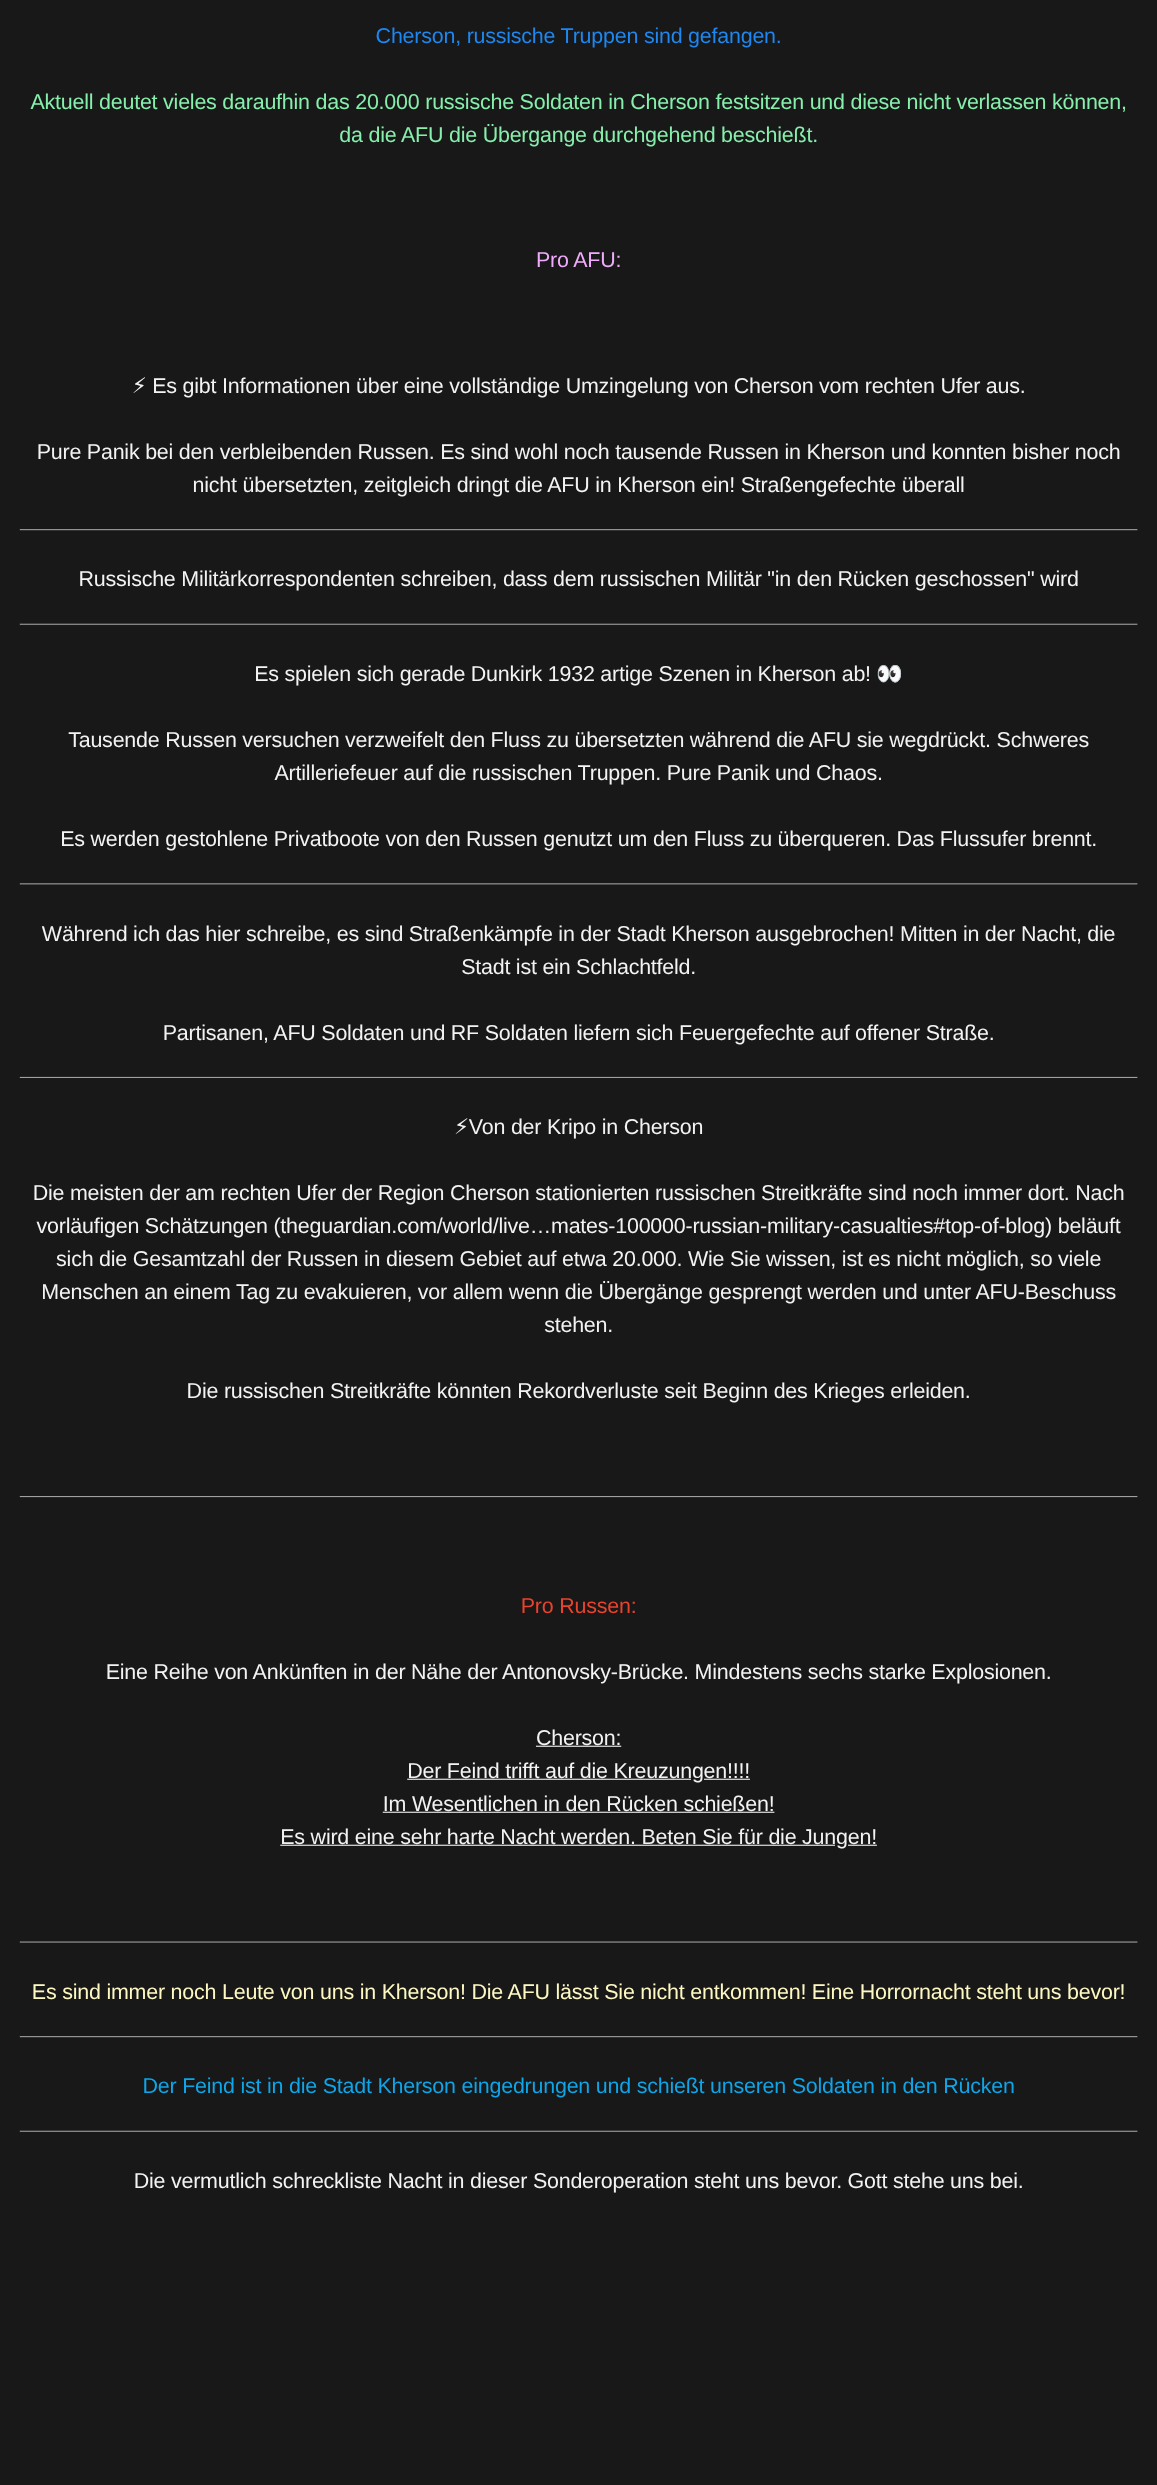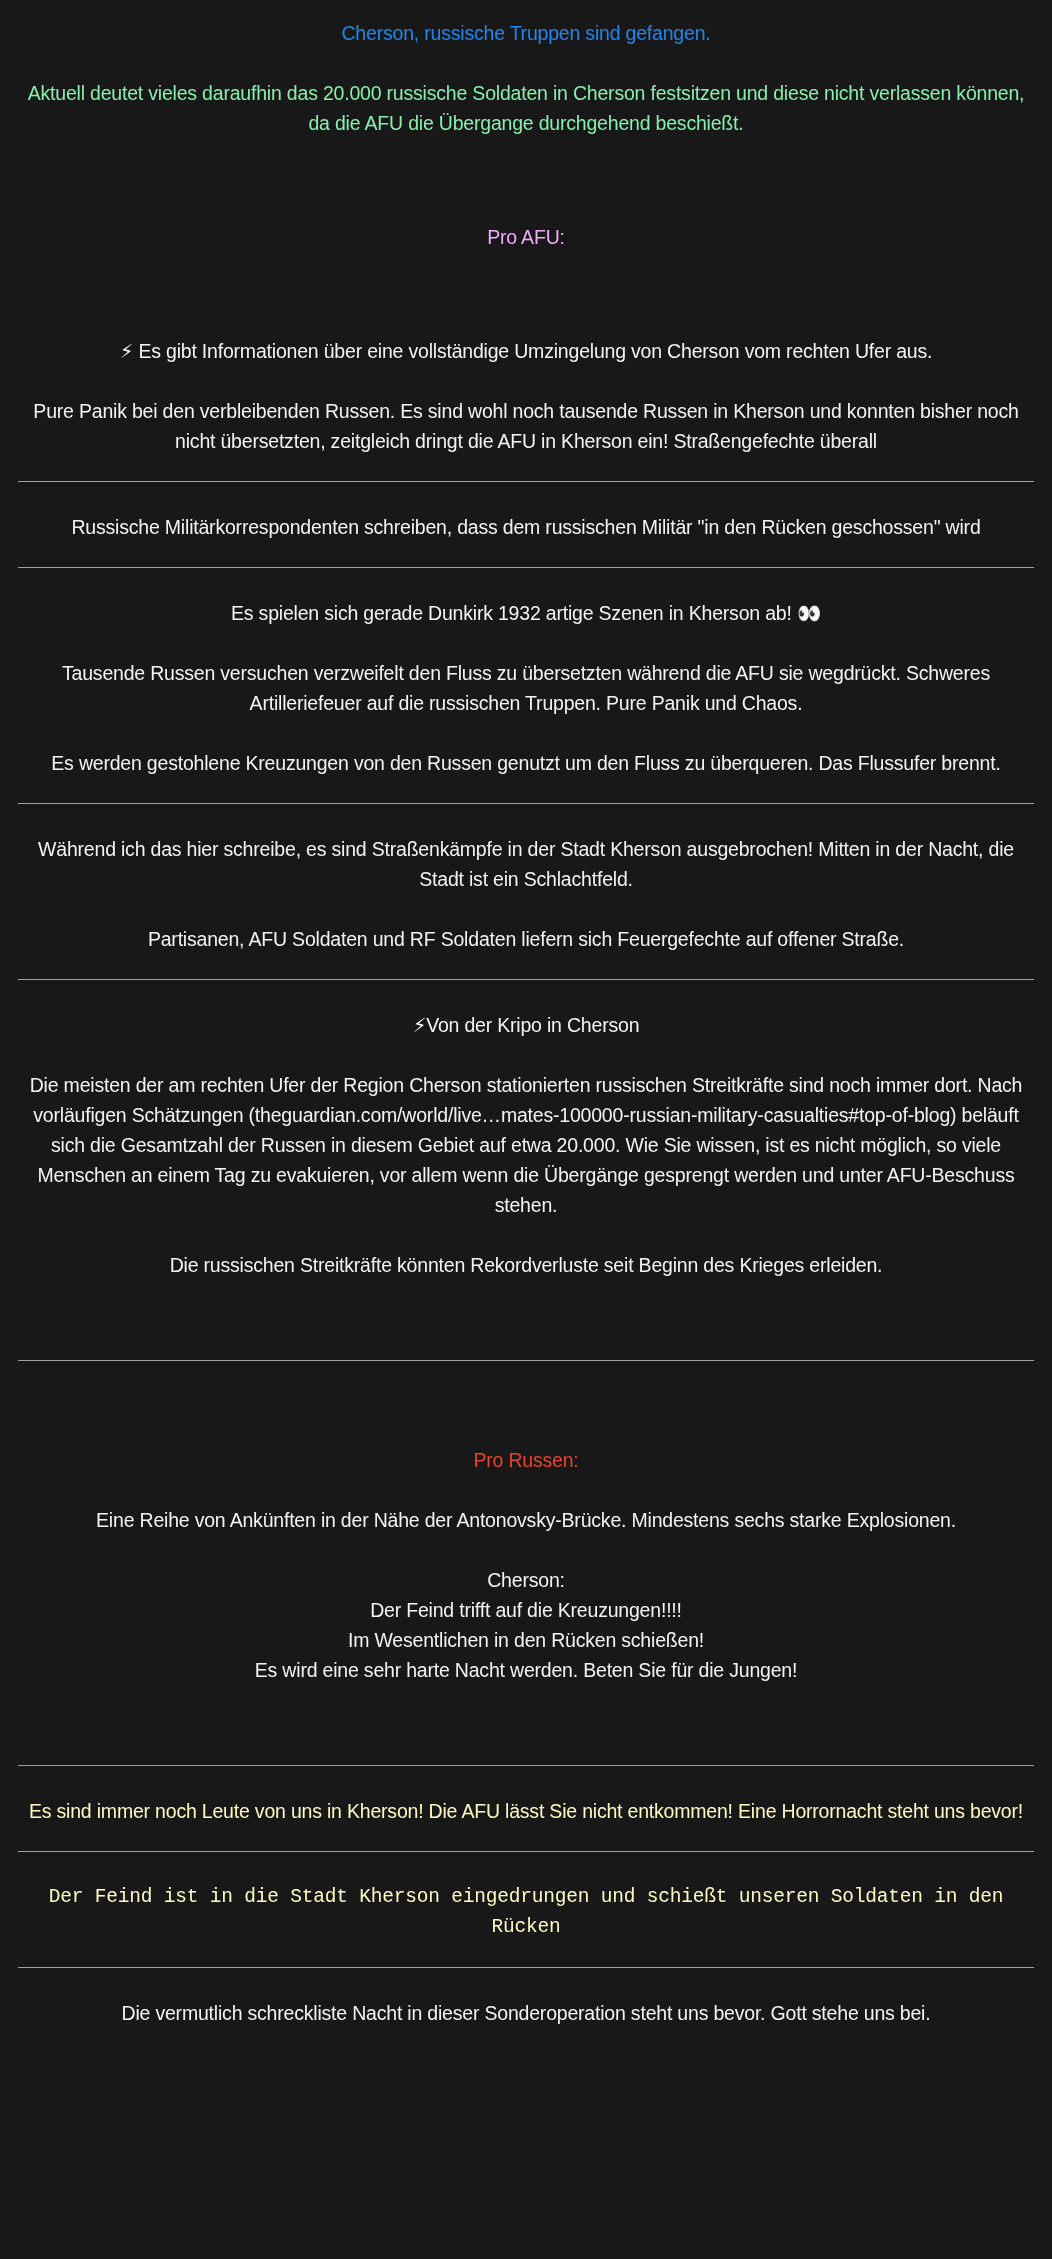--- a/index.html
+++ b/index.html
@@ -63,21 +63,21 @@
   <hr class="divider">
 
   <p style="color: rgb(243, 243, 243);">Russische Militärkorrespondenten schreiben, dass dem russischen Militär "in den Rücken geschossen" wird</p>
 
   <hr class="divider">
 
   <p style="color: rgb(243, 243, 243);">Es spielen sich gerade Dunkirk 1932 artige Szenen in Kherson ab! 👀</p>
 
   <p style="color: rgb(243, 243, 243);">Tausende Russen versuchen verzweifelt den Fluss zu übersetzten während die AFU sie wegdrückt. Schweres Artilleriefeuer auf die russischen Truppen. Pure Panik und Chaos.</p>
 
-  <p style="color: rgb(243, 243, 243);">Es werden gestohlene Kreuzungen von den Russen genutzt um den Fluss zu überqueren. Das Flussufer brennt.</p>
+  <p style="color: rgb(243, 243, 243);">Es werden gestohlene Privatboote von den Russen genutzt um den Fluss zu überqueren. Das Flussufer brennt.</p>
 
   <hr class="divider">
 
   <p style="color: rgb(243, 243, 243);">Während ich das hier schreibe, es sind Straßenkämpfe in der Stadt Kherson ausgebrochen! Mitten in der Nacht, die Stadt ist ein Schlachtfeld.</p>
 
   <p style="color: rgb(243, 243, 243);">Partisanen, AFU Soldaten und RF Soldaten liefern sich Feuergefechte auf offener Straße.</p>
 
   <hr class="divider">
 
   <p style="color: rgb(243, 243, 243);">⚡Von der Kripo in Cherson</p>
@@ -85,30 +85,30 @@
   <p style="color: rgb(243, 243, 243);">Die meisten der am rechten Ufer der Region Cherson stationierten russischen Streitkräfte sind noch immer dort. Nach vorläufigen Schätzungen (theguardian.com/world/live…mates-100000-russian-military-casualties#top-of-blog) beläuft sich die Gesamtzahl der Russen in diesem Gebiet auf etwa 20.000. Wie Sie wissen, ist es nicht möglich, so viele Menschen an einem Tag zu evakuieren, vor allem wenn die Übergänge gesprengt werden und unter AFU-Beschuss stehen.</p>
 
   <p style="color: rgb(243, 243, 243);">Die russischen Streitkräfte könnten Rekordverluste seit Beginn des Krieges erleiden.</p>
 
   <hr class="divider divider-lg">
 
   <p class="gap-lg" style="color: rgb(232, 67, 45);">Pro Russen:</p>
 
   <p style="color: rgb(243, 243, 243);">Eine Reihe von Ankünften in der Nähe der Antonovsky-Brücke. Mindestens sechs starke Explosionen.</p>
 
-  <p class="multiline" style="color: rgb(243, 243, 243);">Cherson:
+  <p class="multiline" style="color: rgb(243, 243, 243); text-decoration: underline;">Cherson:
 Der Feind trifft auf die Kreuzungen!!!!
 Im Wesentlichen in den Rücken schießen!
 Es wird eine sehr harte Nacht werden. Beten Sie für die Jungen!</p>
 
   <hr class="divider divider-lg">
 
   <p style="color: #fef9c3;">Es sind immer noch Leute von uns in Kherson! Die AFU lässt Sie nicht entkommen! Eine Horrornacht steht uns bevor!</p>
 
   <hr class="divider">
 
-  <p style="color: #fef9c3; font-family: Liberation Mono, monospace;">Der Feind ist in die Stadt Kherson eingedrungen und schießt unseren Soldaten in den Rücken</p>
+  <p style="color: #0ea5e9;">Der Feind ist in die Stadt Kherson eingedrungen und schießt unseren Soldaten in den Rücken</p>
 
   <hr class="divider">
 
   <p style="color: rgb(243, 243, 243);">Die vermutlich schreckliste Nacht in dieser Sonderoperation steht uns bevor. Gott stehe uns bei.</p>
 
 </div>
 
 </body></html>

